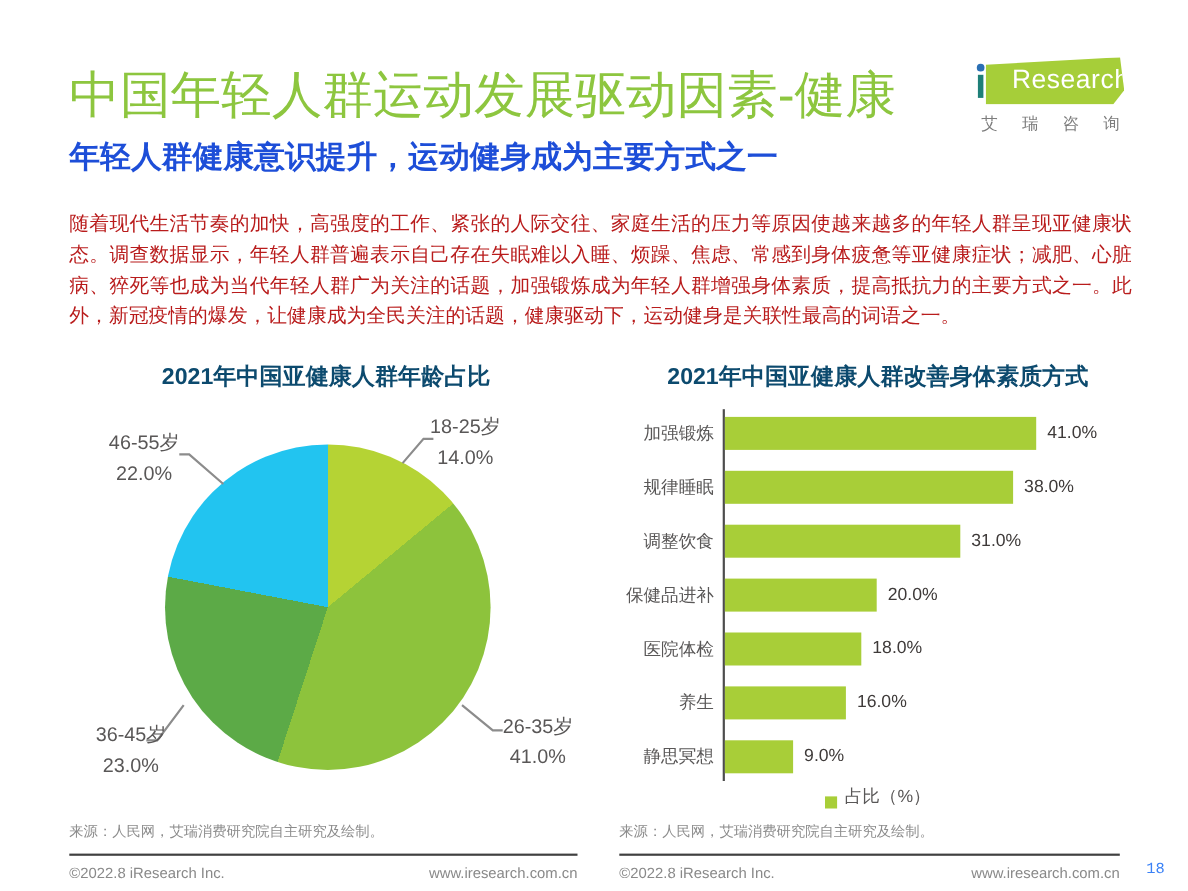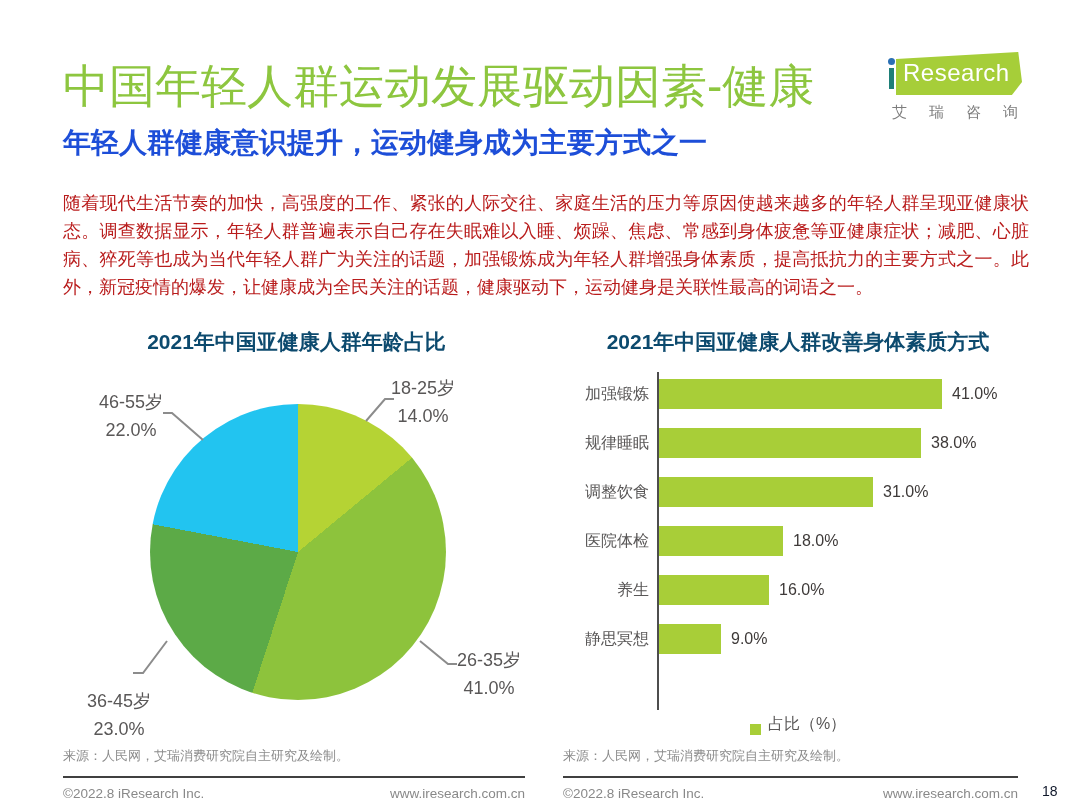--- a/index.html
+++ b/index.html
@@ -14,21 +14,21 @@
     position:absolute; left:63px; top:56px;
     font-size:46px; font-weight:normal; color:#8dc63f; white-space:nowrap;
   }
   .logo { position:absolute; left:886px; top:52px; width:140px; }
   .logo-flag {
     position:relative; margin-left:10px; width:126px; height:43px;
     background:#a6ce39;
     clip-path:polygon(0 16%, 97% 0, 100% 70%, 92% 100%, 0 100%);
   }
   .logo-flag-text {
-    position:absolute; left:7px; top:7px; color:#ffffff;
+    position:absolute; left:24px; top:7px; color:#ffffff;
     font-size:24px; letter-spacing:0.5px;
   }
   .logo-i { position:absolute; left:2px; top:6px; width:7px; }
   .logo-i-dot { width:7px; height:7px; border-radius:50%; background:#2a6fb4; }
   .logo-i-stem { width:5px; height:21px; background:#1e7f78; margin:3px 0 0 1px; }
   .logo-cn {
     margin-top:8px; width:132px; padding-left:6px;
     display:flex; justify-content:space-between;
     font-size:15px; color:#7d7d7d;
   }
@@ -49,21 +49,21 @@
     width:100%; text-align:center; font-size:21px; font-weight:bold; color:#0c4a6e;
   }
   
   .pie { position:absolute; left:87px; top:76px; width:296px; height:296px; border-radius:50%; }
   .pie-callout {
     position:absolute; width:100px; text-align:center;
     font-size:18px; line-height:28px; color:#595757;
   }
   .callout-1 { left:310px; top:46px; }
   .callout-2 { left:376px; top:318px; }
-  .callout-3 { left:6px;   top:326px;margin-top:33px; }
+  .callout-3 { left:6px;   top:326px; }
   .callout-4 { left:18px;  top:60px; }
   .leader-lines { position:absolute; left:0; top:0; pointer-events:none; }
   
   .bar-axis { position:absolute; left:94px; top:44px; width:2px; height:338px; background:#4d4d4d; }
   .bar-rows { position:absolute; left:0; top:51px; width:100%; }
   .bar-row { display:flex; align-items:center; height:30px; margin-bottom:19px; }
   .bar-cat-label {
     width:86px; margin-right:10px; text-align:right;
     font-size:16px; color:#595757; white-space:nowrap;
   }
@@ -79,21 +79,21 @@
   .source { position:absolute; top:747px; font-size:13px; color:#8c8c8c; white-space:nowrap; }
   .source-left  { left:63px; }
   .source-right { left:563px; }
   .footer {
     position:absolute; top:776px; border-top:2px solid #404040; padding-top:8px;
     display:flex; justify-content:space-between;
     font-size:13.5px; color:#898989;
   }
   .footer-left  { left:63px;  width:462px; }
   .footer-right { left:563px; width:455px; }
-  .page-number { position:absolute; left:1042px; top:783px; font-size:14px; color:#0f172a; }
+  .page-number { position:absolute; left:1042px; top:783px; font-size:14px; color:#3b82f6;font-family:Liberation Mono, monospace; }
 </style>
 </head>
 <body>
 
 <div class="page">
 
   <div class="main-title">中国年轻人群运动发展驱动因素-健康</div>
 
   <div class="logo">
     <div class="logo-flag">
@@ -158,20 +158,25 @@
           <div class="bar-cat-label">规律睡眠</div>
           <div class="bar-fill" style="width: 262px; background: rgb(168, 206, 56);"></div>
           <div class="bar-val">38.0%</div>
         </div>
         <div class="bar-row">
           <div class="bar-cat-label">调整饮食</div>
           <div class="bar-fill" style="width: 214px; background: rgb(168, 206, 56);"></div>
           <div class="bar-val">31.0%</div>
         </div>
         <div class="bar-row">
+          <div class="bar-cat-label">保健品进补</div>
+          <div class="bar-fill" style="width: 138px; background: rgb(168, 206, 56);"></div>
+          <div class="bar-val">20.0%</div>
+        </div>
+        <div class="bar-row">
           <div class="bar-cat-label">医院体检</div>
           <div class="bar-fill" style="width: 124px; background: rgb(168, 206, 56);"></div>
           <div class="bar-val">18.0%</div>
         </div>
         <div class="bar-row">
           <div class="bar-cat-label">养生</div>
           <div class="bar-fill" style="width: 110px; background: rgb(168, 206, 56);"></div>
           <div class="bar-val">16.0%</div>
         </div>
         <div class="bar-row">

